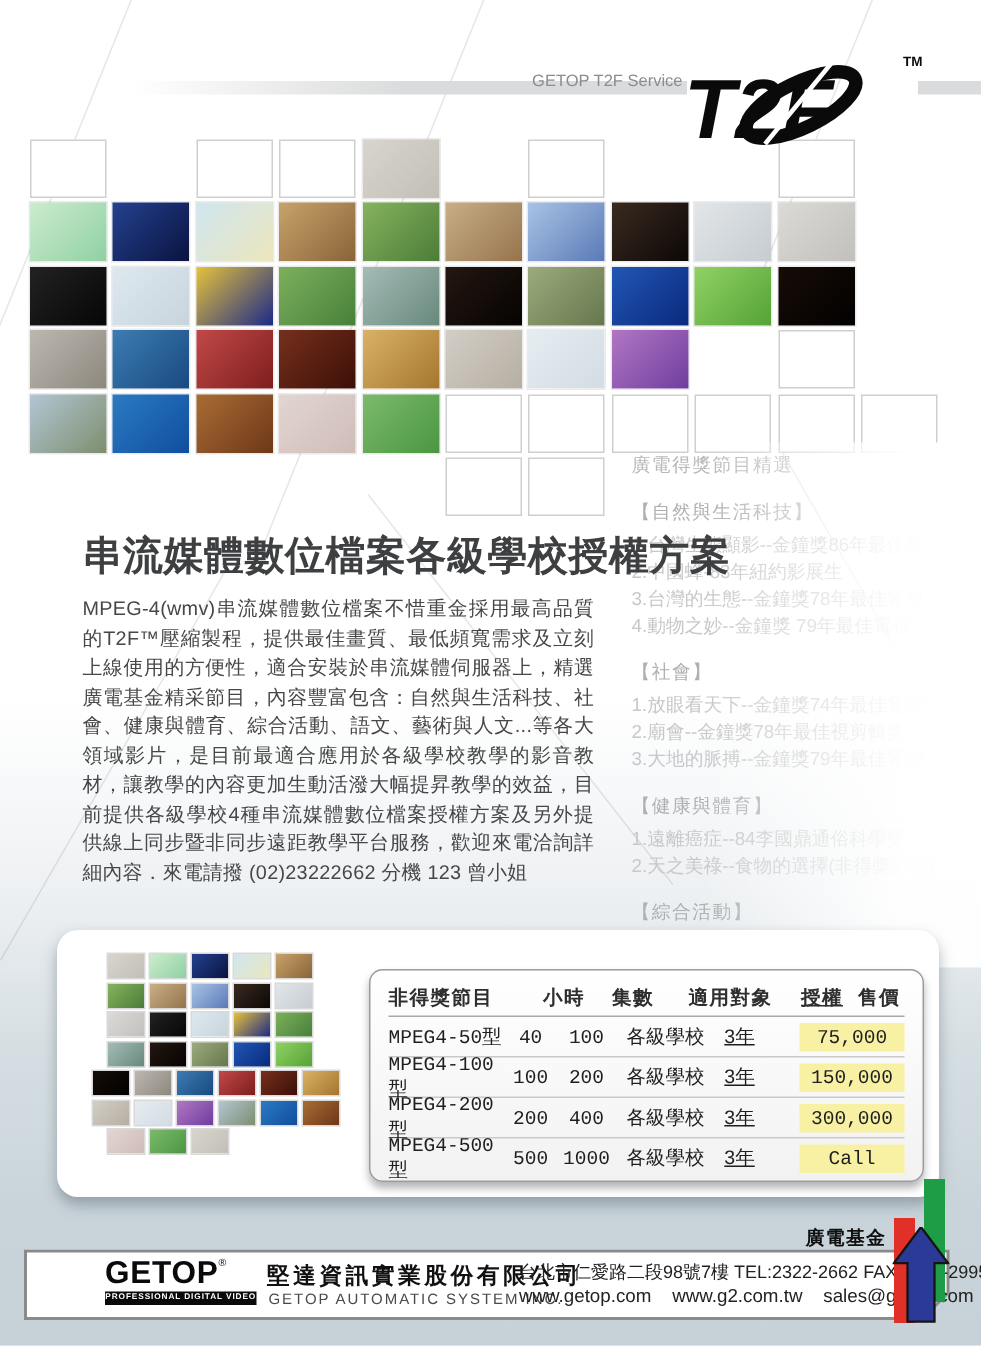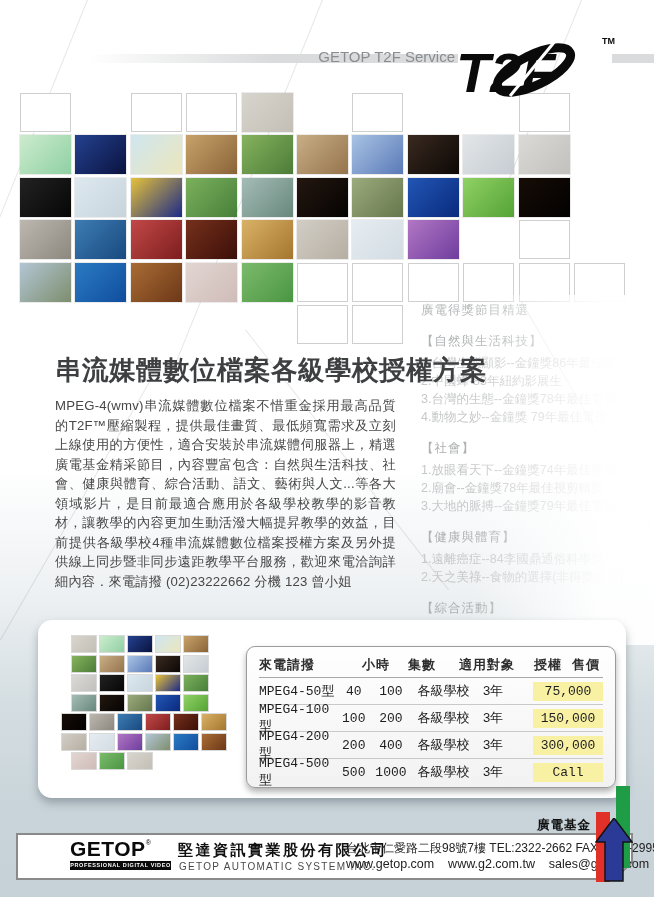--- a/index.html
+++ b/index.html
@@ -5,21 +5,21 @@
   html,body{margin:0;padding:0;background:#e8e8e8;}
   .page{position:relative;width:654px;height:897px;overflow:hidden;margin:0 auto;
         background:linear-gradient(180deg,#ffffff 0%,#ffffff 52%,#eef1f3 66%,#d5dee2 78%,#c9d4da 90%,#c7d2d8 100%);
         font-family:"Liberation Sans",sans-serif;}
   .diag{position:absolute;width:1px;background:rgba(110,115,120,.18);transform-origin:top left;z-index:1;}
 
   
   .header-band{position:absolute;left:88px;top:54px;width:370px;height:9px;
         background:linear-gradient(90deg,rgba(218,219,220,0),#dadbdc 50%,#dadbdc);z-index:2;}
   .header-band-right{position:absolute;left:612px;top:54px;width:42px;height:9px;background:#dadbdc;z-index:2;}
-  .service-label{position:absolute;top:48px;right:199px;font-size:15px;color:#8a8d90;z-index:3;}
+  .service-label{position:absolute;top:48px;right:199px;font-size:11px;color:#8a8d90;z-index:3;}
   .service-sub{position:absolute;top:65px;right:199px;font-size:13.5px;font-weight:700;letter-spacing:2px;color:#141414;z-index:3;}
   .t2f-logo{position:absolute;left:452px;top:30px;z-index:3;}
 
   
   .gallery{position:absolute;left:20px;top:93px;width:634px;height:262px;z-index:1;}
   .thumb-box{border:1px solid #cfcfcf;background:#ffffff;box-sizing:border-box;}
   .thumb-img{box-shadow:0 0 0 1px rgba(0,0,0,.08);}
 
   
   .awards{position:absolute;left:421px;top:301px;width:228px;font-size:12.5px;line-height:18px;z-index:1;}
@@ -43,21 +43,21 @@
   .price-card{position:absolute;left:246px;top:646px;width:370px;height:142px;box-sizing:border-box;padding:5px 12px 4px;
         background:linear-gradient(180deg,#ffffff,#f2f2f2);border:1px solid #9b9b9b;border-radius:9px;
         box-shadow:0 4px 6px rgba(0,0,0,.3);z-index:3;}
   .price-header{display:flex;height:25px;align-items:center;border-bottom:1px solid #a8a8a8;
         font-size:13px;color:#2e2e2e;font-weight:600;letter-spacing:1px;}
   .price-row{display:flex;height:26px;align-items:center;border-bottom:1px solid #c9c9c9;font-size:13px;color:#1e1e1e;
         font-family:"Liberation Mono","DejaVu Sans Mono",monospace;}
   .price-row:last-child{border-bottom:none;}
   .pc0{width:96px;} .pc1{width:42px;text-align:center;} .pc2{width:50px;text-align:center;}
   .pc3{width:80px;text-align:center;font-family:"Liberation Sans",sans-serif;}
-  .pc4{width:42px;text-align:center;font-family:"Liberation Sans",sans-serif;}
+  .pc4{width:42px;text-align:center;font-family:"Liberation Sans",sans-serif;text-decoration:underline;}
   .pc5{flex:1;text-align:center;}
   .price-tag{display:inline-block;min-width:62px;padding:2px 4px;text-align:center;margin-left:23px;}
 
   
   .footer-svg{position:absolute;left:16px;top:833px;z-index:3;}
   .brand-block{position:absolute;left:70px;top:839px;z-index:4;}
   .brand-word{font-size:21px;font-weight:800;letter-spacing:.5px;color:#0a0a0a;line-height:19px;}
   .brand-mark{font-size:7px;vertical-align:top;}
   .brand-bar{margin-top:1px;width:101px;height:9px;background:#0a0a0a;color:#ffffff;font-size:5.5px;
         letter-spacing:.6px;text-align:center;line-height:9px;font-weight:700;}
@@ -202,21 +202,21 @@
       <div class="mini-cell" style="left: 84px; top: 97.5px; width: 24px; height: 16px; background: linear-gradient(135deg, rgb(178, 198, 212), rgb(126, 142, 110));"></div>
       <div class="mini-cell" style="left: 112px; top: 97.5px; width: 24px; height: 16px; background: linear-gradient(135deg, rgb(43, 122, 194), rgb(16, 78, 158));"></div>
       <div class="mini-cell" style="left: 140px; top: 97.5px; width: 24px; height: 16px; background: linear-gradient(135deg, rgb(168, 108, 52), rgb(110, 56, 24));"></div>
       <div class="mini-cell" style="left: 10px; top: 117px; width: 24px; height: 16px; background: linear-gradient(135deg, rgb(226, 214, 210), rgb(207, 188, 184));"></div>
       <div class="mini-cell" style="left: 38px; top: 117px; width: 24px; height: 16px; background: linear-gradient(135deg, rgb(124, 186, 108), rgb(74, 150, 66));"></div>
       <div class="mini-cell" style="left: 66px; top: 117px; width: 24px; height: 16px; background: linear-gradient(135deg, rgb(216, 213, 206), rgb(195, 191, 182));"></div>
     </div>
 
   <div class="price-card">
     <div class="price-header" id="price-header">
-        <div class="pc0">來電請撥</div>
+        <div class="pc0">非得獎節目</div>
         <div class="pc1">小時</div>
         <div class="pc2">集數</div>
         <div class="pc3">適用對象</div>
         <div class="pc4">授權</div>
         <div class="pc5">售價</div>
       </div>
     <div id="price-rows">
         <div class="price-row">
           <div class="pc0">MPEG4-50型</div>
           <div class="pc1">40</div>

